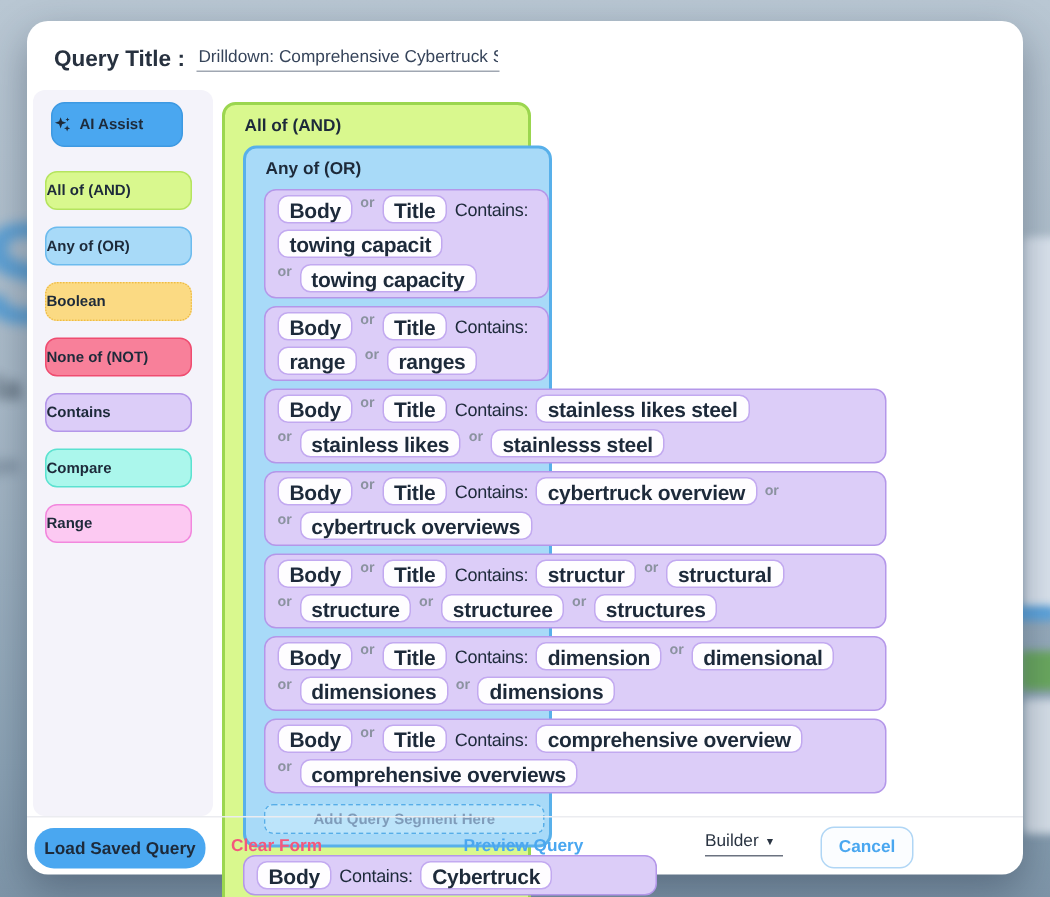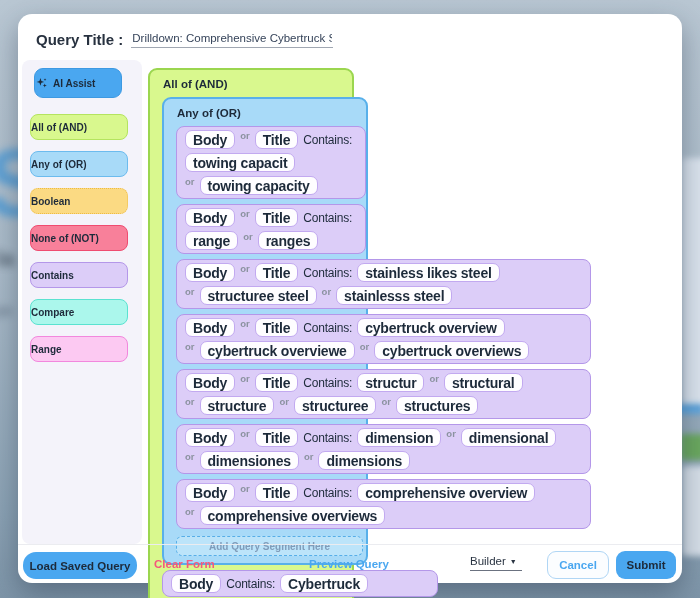--- a/index.html
+++ b/index.html
@@ -207,38 +207,37 @@
               <div class="qrow wide">
                 <span class="pill">Body</span>
                 <span class="pair">
                   <span class="orw">or</span>
                   <span class="pill">Title</span>
                 </span>
                 <span class="oplab">Contains:</span>
                 <span class="pill">stainless likes steel</span>
                 <span class="pair">
                   <span class="orw">or</span>
-                  <span class="pill">structuree steel</span>
+                  <span class="pill">stainless likes</span>
                 </span>
                 <span class="pair">
                   <span class="orw">or</span>
                   <span class="pill">stainlesss steel</span>
                 </span>
               </div>
               <div class="qrow wide">
                 <span class="pill">Body</span>
                 <span class="pair">
                   <span class="orw">or</span>
                   <span class="pill">Title</span>
                 </span>
                 <span class="oplab">Contains:</span>
                 <span class="pill">cybertruck overview</span>
                 <span class="pair">
                   <span class="orw">or</span>
-                  <span class="pill">cybertruck overviewe</span>
                 </span>
                 <span class="pair">
                   <span class="orw">or</span>
                   <span class="pill">cybertruck overviews</span>
                 </span>
               </div>
               <div class="qrow wide">
                 <span class="pill">Body</span>
                 <span class="pair">
                   <span class="orw">or</span>
@@ -313,15 +312,14 @@
 
   <div class="modal-footer">
     <div class="btn btn-load">Load Saved Query</div>
     <span class="link-clear">Clear Form</span>
     <span class="link-preview">Preview Query</span>
     <div class="builder-dd">
       <span>Builder</span>
       <span class="caret">▼</span>
     </div>
     <div class="btn btn-cancel">Cancel</div>
-    <div class="btn btn-submit">Submit</div>
   </div>
 </div>
 
 </body></html>

